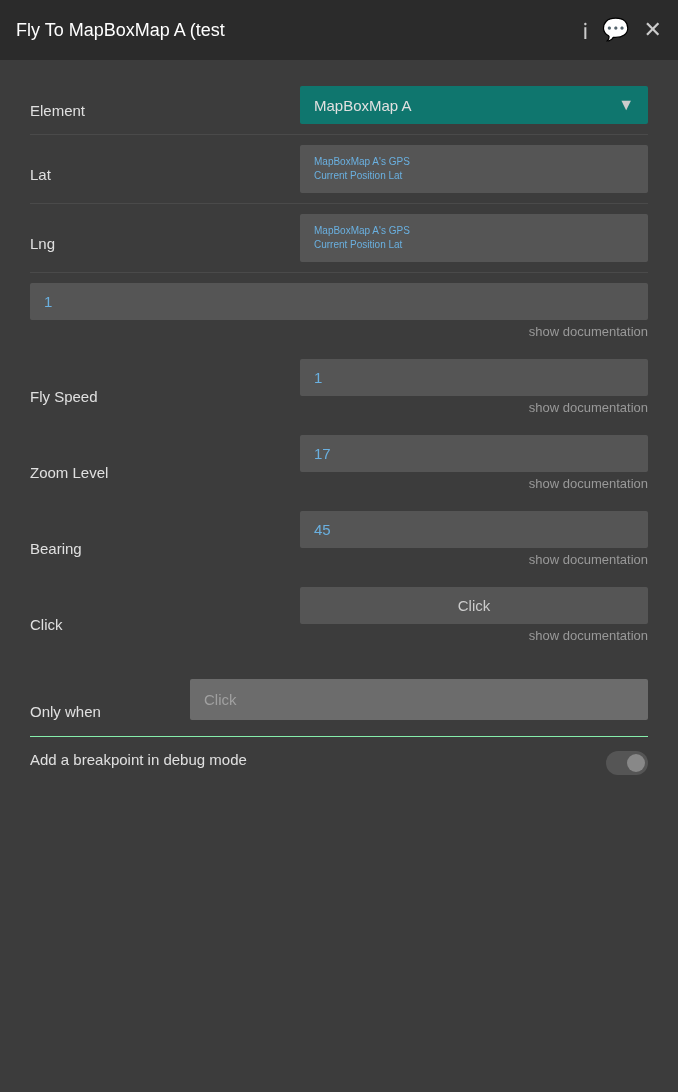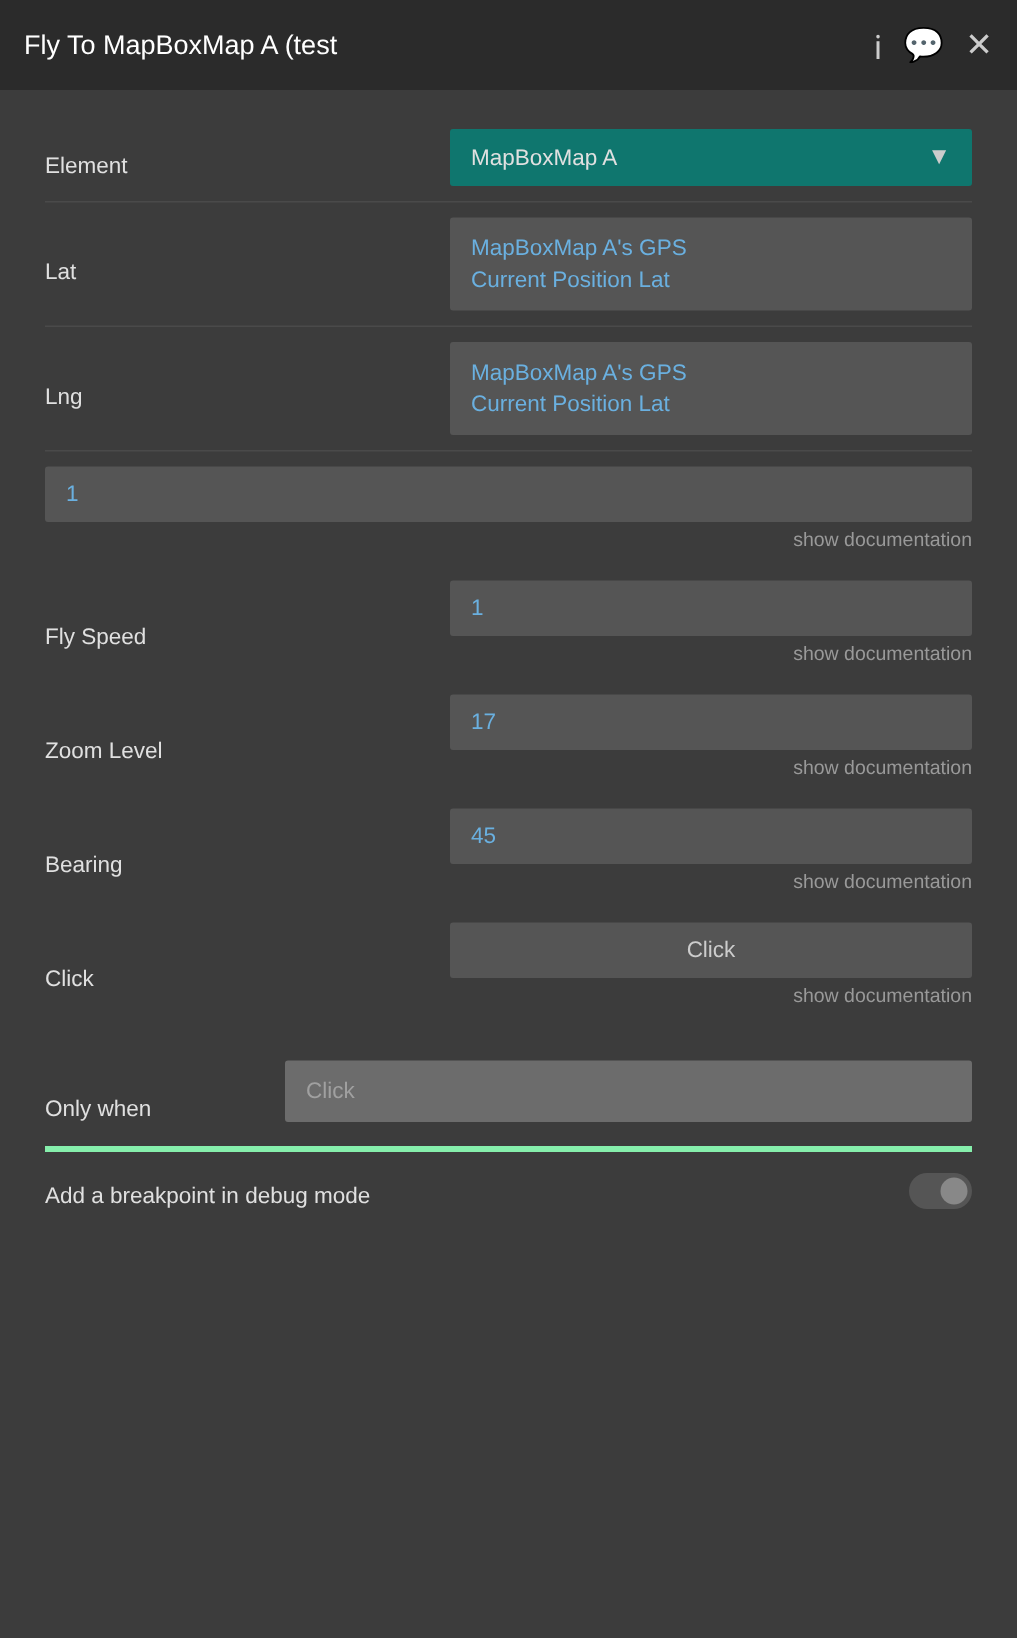--- a/index.html
+++ b/index.html
@@ -74,21 +74,21 @@
       font-size: 15px;
       border-radius: 2px;
       outline: none;
       display: block;
     }
     .field-text {
       background: #555555;
       color: #6ab0e0;
       padding: 10px 14px;
       width: 100%;
-      font-size: 15px;
+      font-size: 10px;
       border-radius: 2px;
       display: block;
       line-height: 1.4;
     }
     .field-click {
       background: #555555;
       color: #cccccc;
       padding: 10px 14px;
       width: 100%;
       font-size: 15px;
@@ -145,24 +145,24 @@
       color: #a0a0a0;
       padding: 12px 14px;
       font-size: 15px;
       border-radius: 2px;
       cursor: pointer;
     }
 
     
     .breakpoint-row {
       display: flex;
-      align-items: flex-end;
+      align-items: flex-start;
       margin-top: 0;
       padding: 14px 0;
-      border-top: 4px solid #86efac;
+      border-top: 1px solid #86efac;
     }
     .breakpoint-label {
       flex: 1;
       color: #e0e0e0;
       font-size: 15px;
     }
     .breakpoint-toggle {
       width: 42px;
       height: 24px;
       background: #555555;

